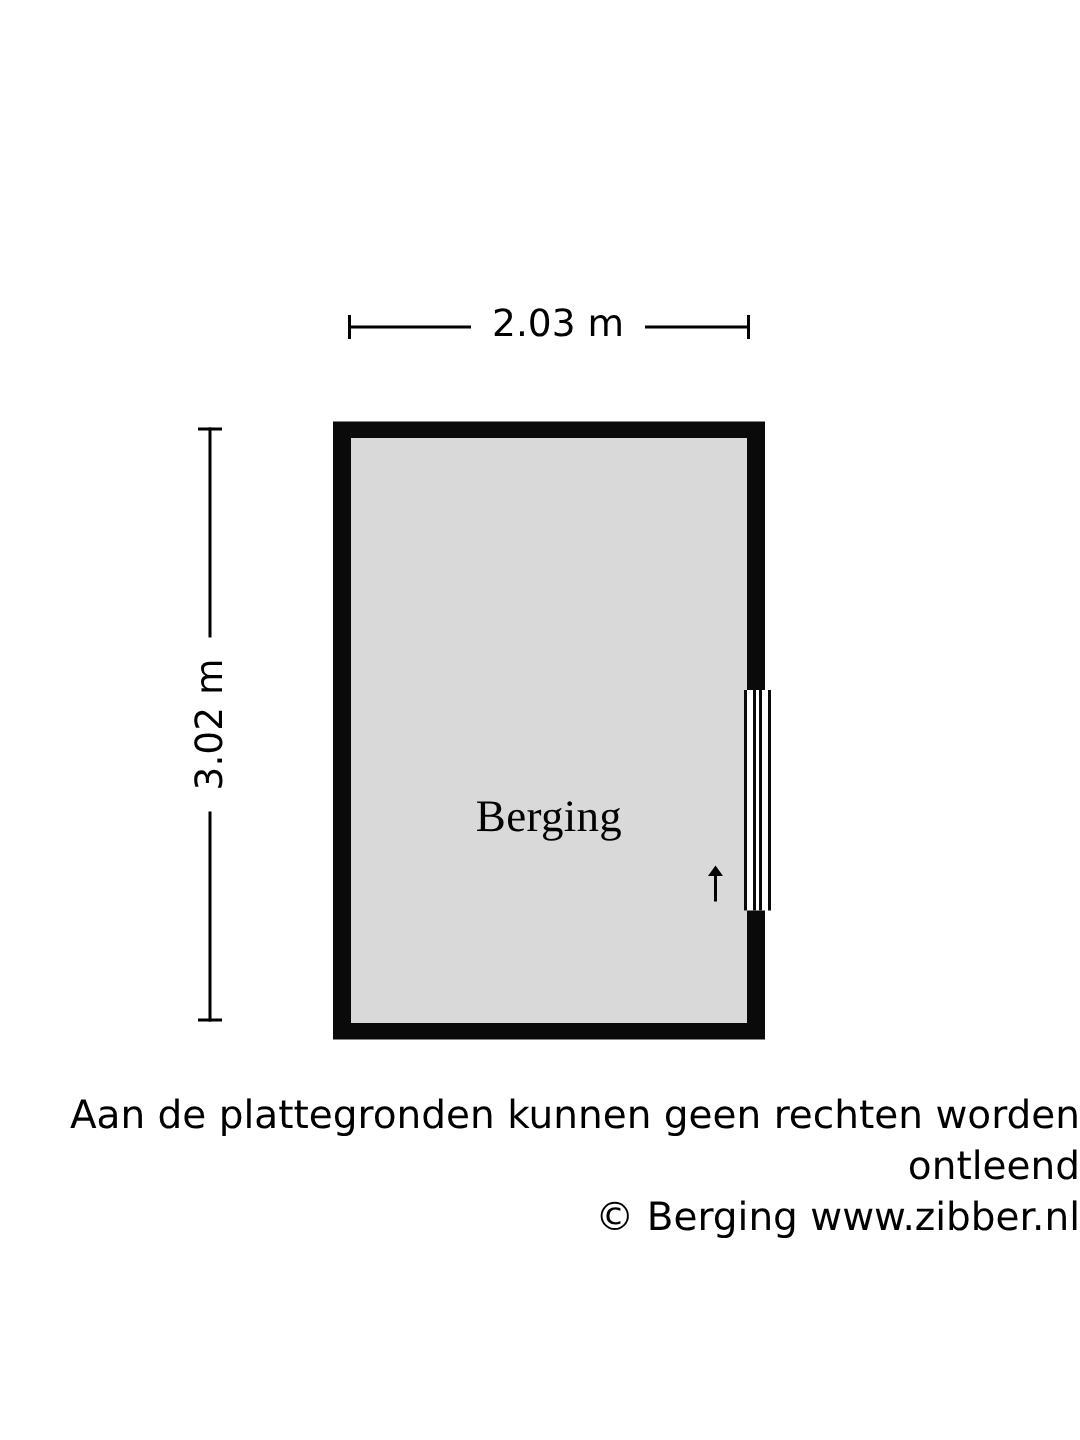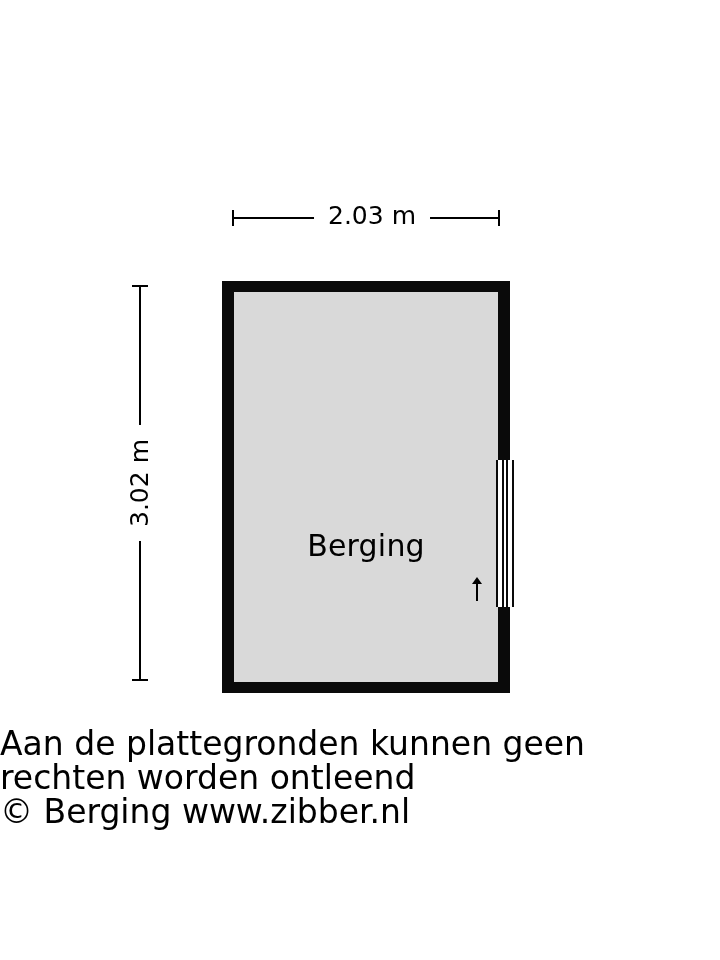--- a/index.html
+++ b/index.html
@@ -123,20 +123,21 @@
     left: 0;
     top: 0;
     width: 264px;
     height: 506px;
     display: flex;
     align-items: center;
     justify-content: center;
     font-size: 30px;
     color: #000;
     letter-spacing: 0.2px;
+    font-family: Liberation Serif, serif;
   }
 
   
   .door {
     position: absolute;
     left: 274px;          
     top: 179px;
     width: 14px;
     height: 147px;
     background: #ffffff;
@@ -178,22 +179,22 @@
     border-right: 5px solid transparent;
     border-bottom: 7px solid #000;
   }
 
   
   .footer {
     position: absolute;
     left: 0;
     top: 727px;
     width: 720px;
-    text-align: left;
-    font-size: 33px;
+    text-align: right;
+    font-size: 26px;
     line-height: 34px;
     color: #000;
   }
   .footer .line2 {
     display: block;
   }
 </style>
 </head>
 <body>
 

